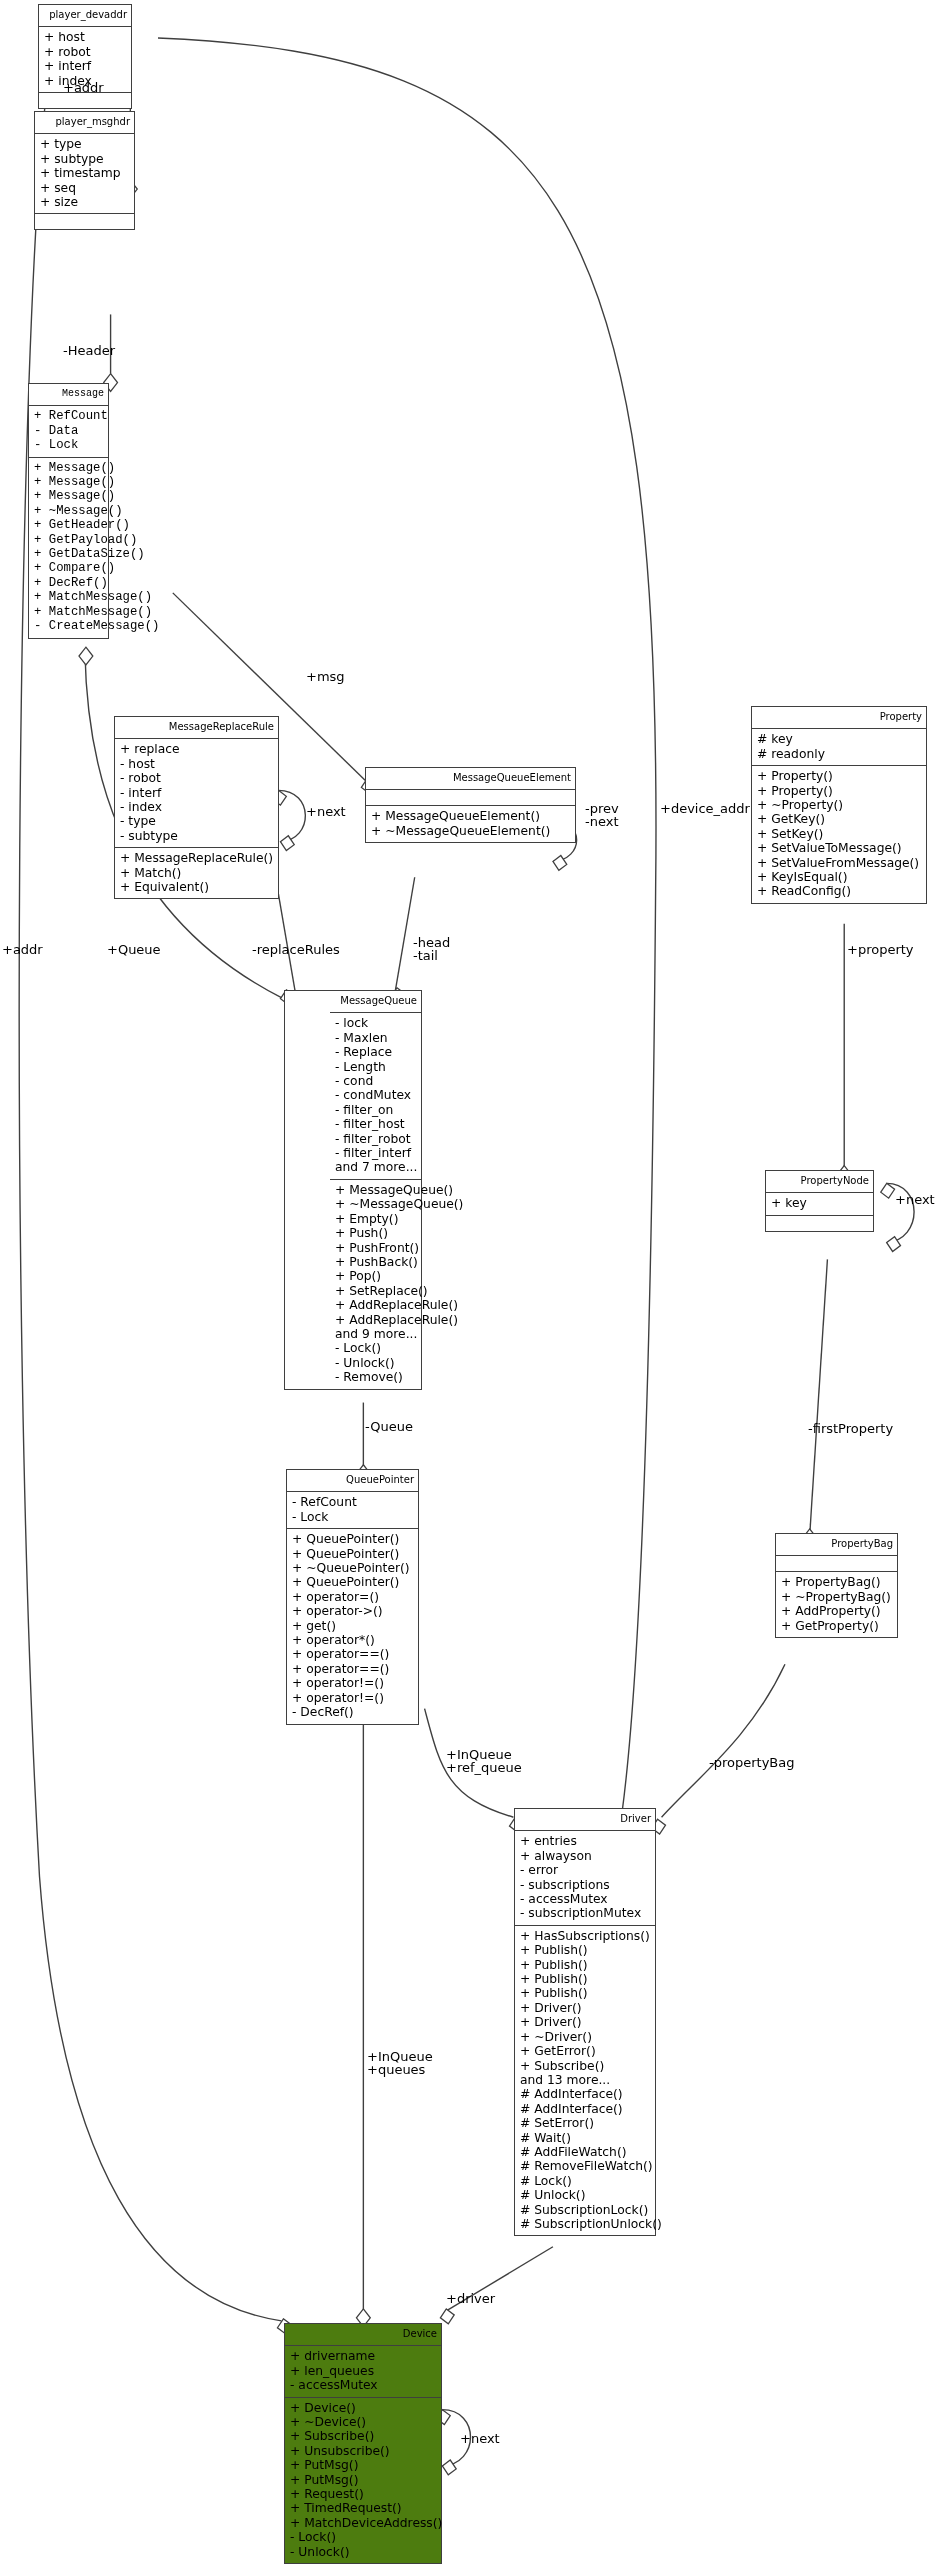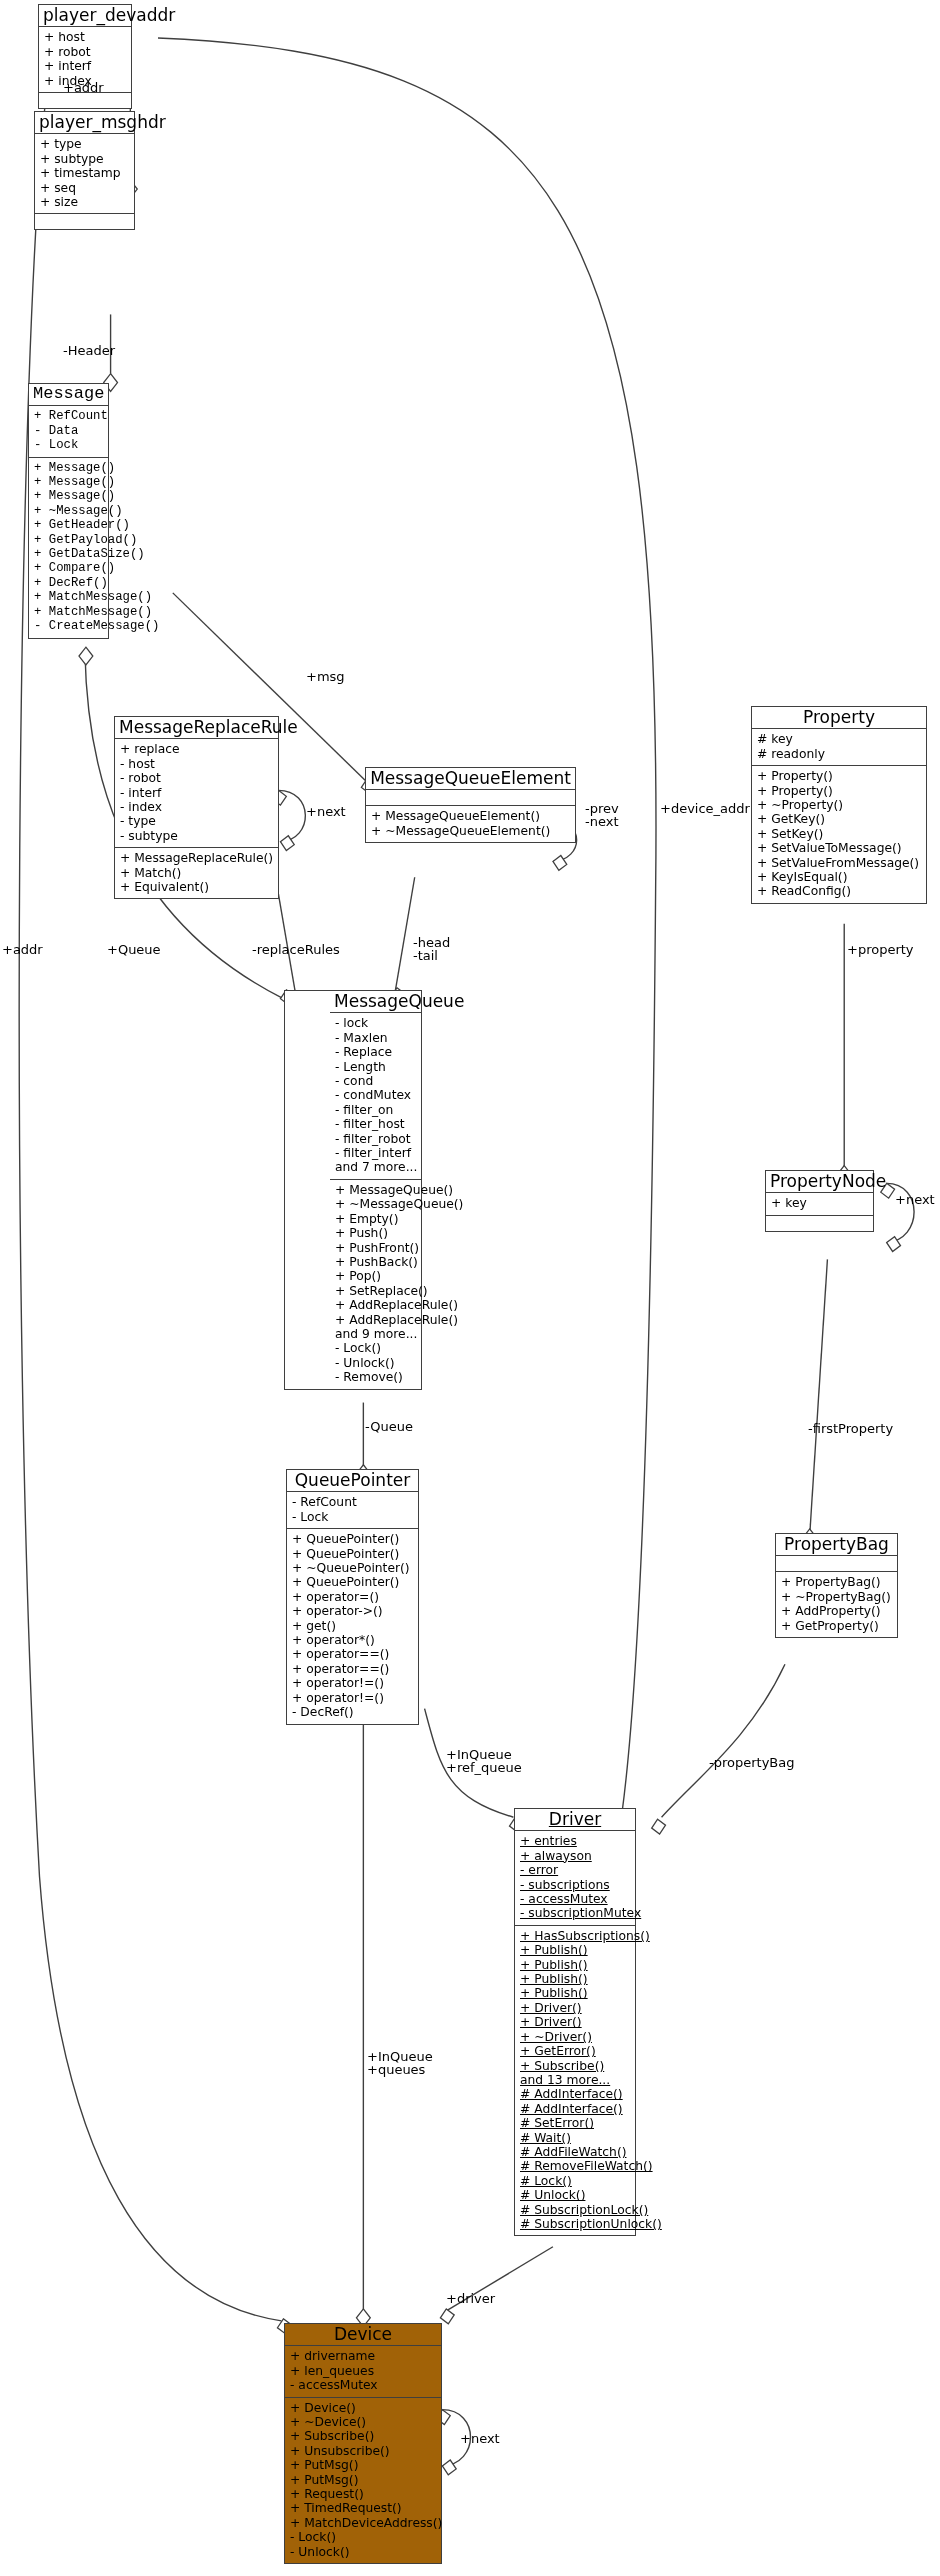--- a/index.html
+++ b/index.html
@@ -31,27 +31,27 @@
     position: absolute;
     box-sizing: border-box;
     border: 1px solid #3f3f3f;
     background: #ffffff;
     font-size: 12.3px;
     line-height: 14.4px;
     color: #000000;
     z-index: 5;
   }
   .umlbox.shaded {
-    background: #a16207;
+    background: #4d7c0f;
   }
   .uml-title {
-    text-align: center;
+    text-align: right;
     padding: 3px 4px 4px 4px;
     border-bottom: 1px solid #3f3f3f;
-    font-size: 17px;
+    font-size: 10px;
     white-space: nowrap;
   }
   .uml-attrs {
     padding: 3px 4px 4px 5px;
     border-bottom: 1px solid #3f3f3f;
     min-height: 8px;
   }
   .uml-ops {
     padding: 3px 4px 4px 5px;
     min-height: 8px;
@@ -338,21 +338,21 @@
       <div>+ AddProperty()</div>
       <div>+ GetProperty()</div>
     </div>
   </div>
 
   <div class="edge-label" style="left:446px; top:1748px; white-space:pre;">+InQueue
 +ref_queue</div>
 
   <div class="edge-label" style="left:709px; top:1756px;">-propertyBag</div>
 
-  <div class="umlbox" style="left:514px; top:1808px; width:122px;text-decoration:underline;">
+  <div class="umlbox" style="left:514px; top:1808px; width:142px;">
     <div class="uml-title">Driver</div>
     <div class="uml-attrs">
       <div>+ entries</div>
       <div>+ alwayson</div>
       <div>- error</div>
       <div>- subscriptions</div>
       <div>- accessMutex</div>
       <div>- subscriptionMutex</div>
     </div>
     <div class="uml-ops">

